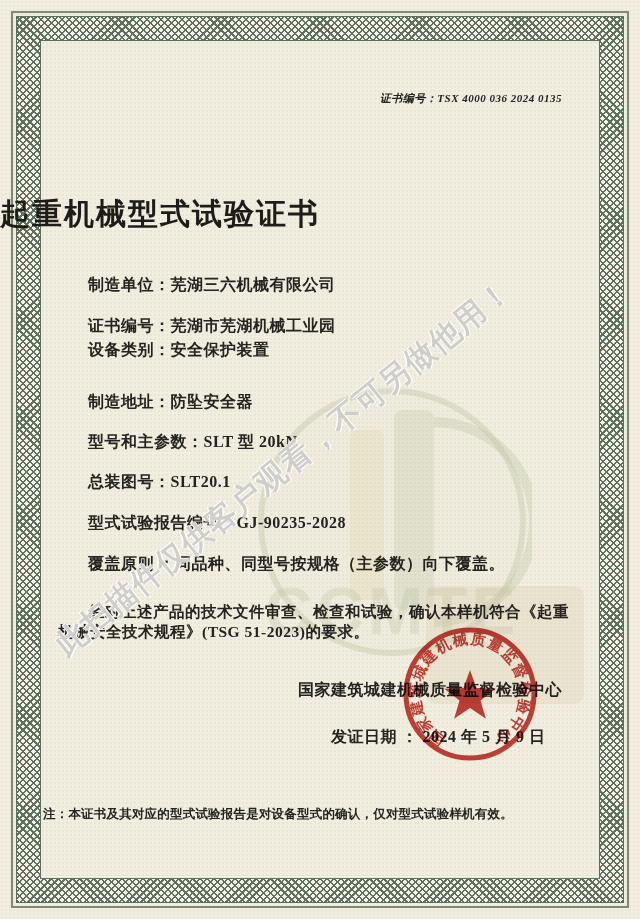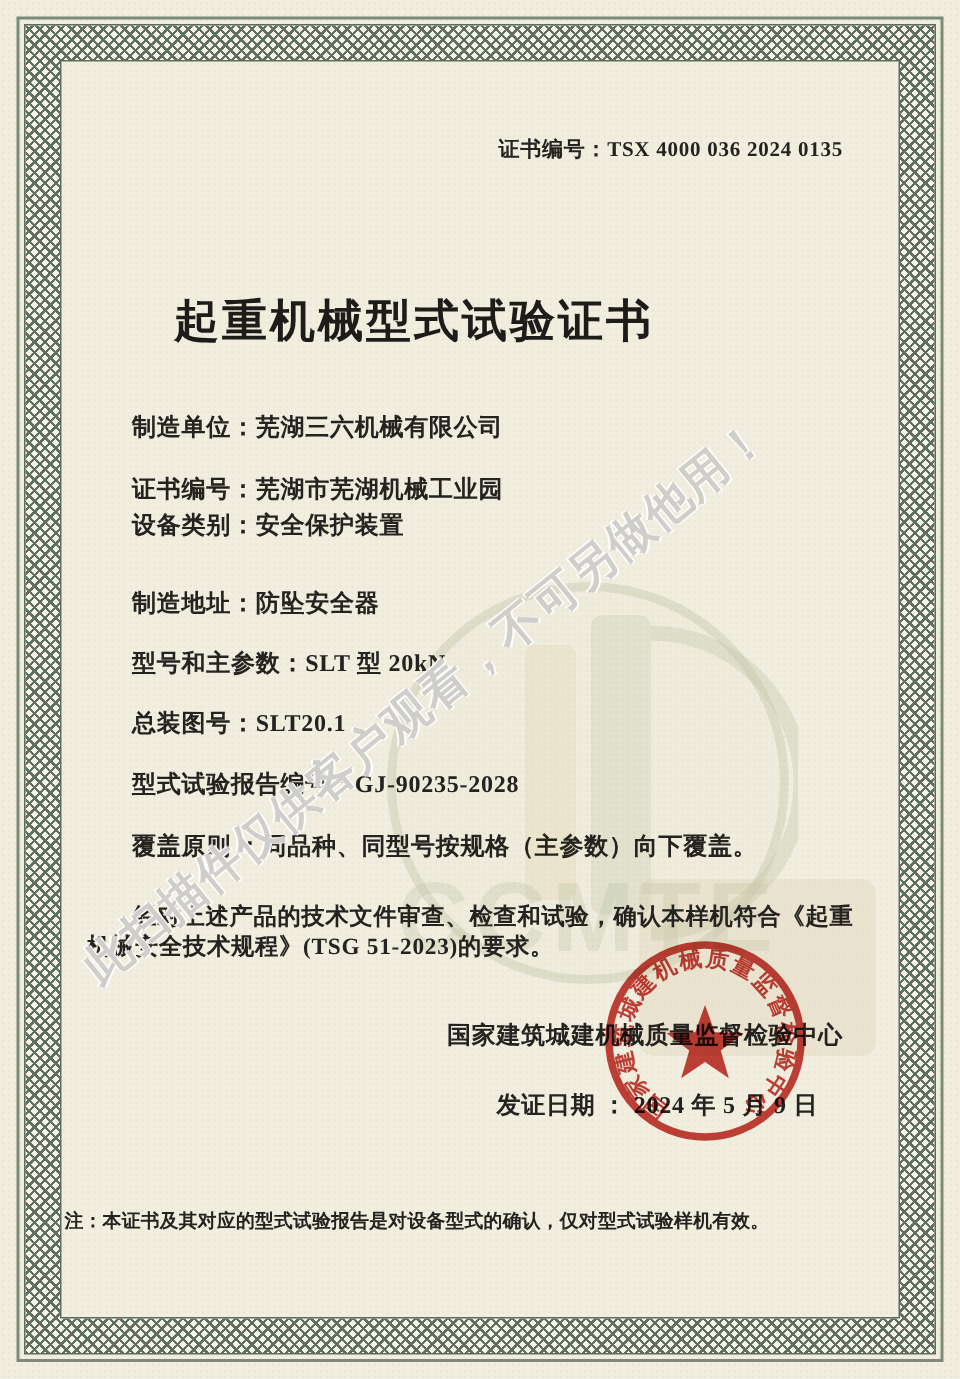--- a/index.html
+++ b/index.html
@@ -31,22 +31,22 @@
     background-size:4px 4px;
   }
   
   .emblem{position:absolute;left:252px;top:382px;z-index:1;opacity:.6;}
   .ghost-stamp{
     position:absolute;left:426px;top:586px;width:158px;height:118px;border-radius:10px;
     background:rgba(214,202,168,0.28);z-index:1;
   }
   
   .content-item{position:absolute;z-index:3;font-weight:bold;white-space:nowrap;}
-  .cert-no{top:91px;right:78px;font-size:14px;letter-spacing:.5px;}
-  .doc-title{top:194px;left:0;width:552px;text-align:center;font-size:30px;letter-spacing:2px;
+  .cert-no{top:91px;right:78px;font-size:11px;letter-spacing:.5px;font-style:italic;}
+  .doc-title{top:194px;left:0;width:552px;font-size:30px;letter-spacing:2px;
     font-family:"Liberation Sans","DejaVu Sans",sans-serif;color:#1d1c19;}
   .field{left:88px;font-size:16px;letter-spacing:.5px;text-align:right;}
   .f0{top:275px}.f1{top:316px}.f2{top:340px}.f3{top:392px}
   .f4{top:432px}.f5{top:472px}.f6{top:513px}.f7{top:554px}
   .statement{left:58px;top:602px;width:526px;font-size:15.5px;line-height:20px;
     text-indent:2em;white-space:normal;letter-spacing:.5px;}
   .issuer{top:680px;right:78px;font-size:16px;letter-spacing:.5px;}
   .issue-date{top:727px;left:331px;font-size:16px;letter-spacing:.5px;}
   .note{top:806px;left:43px;font-size:12.5px;letter-spacing:.2px;}
   

